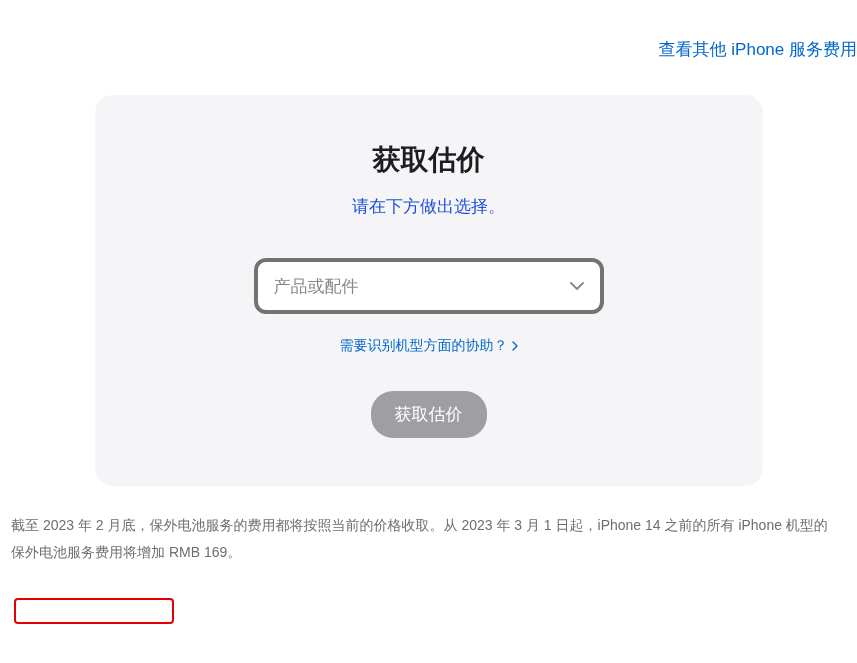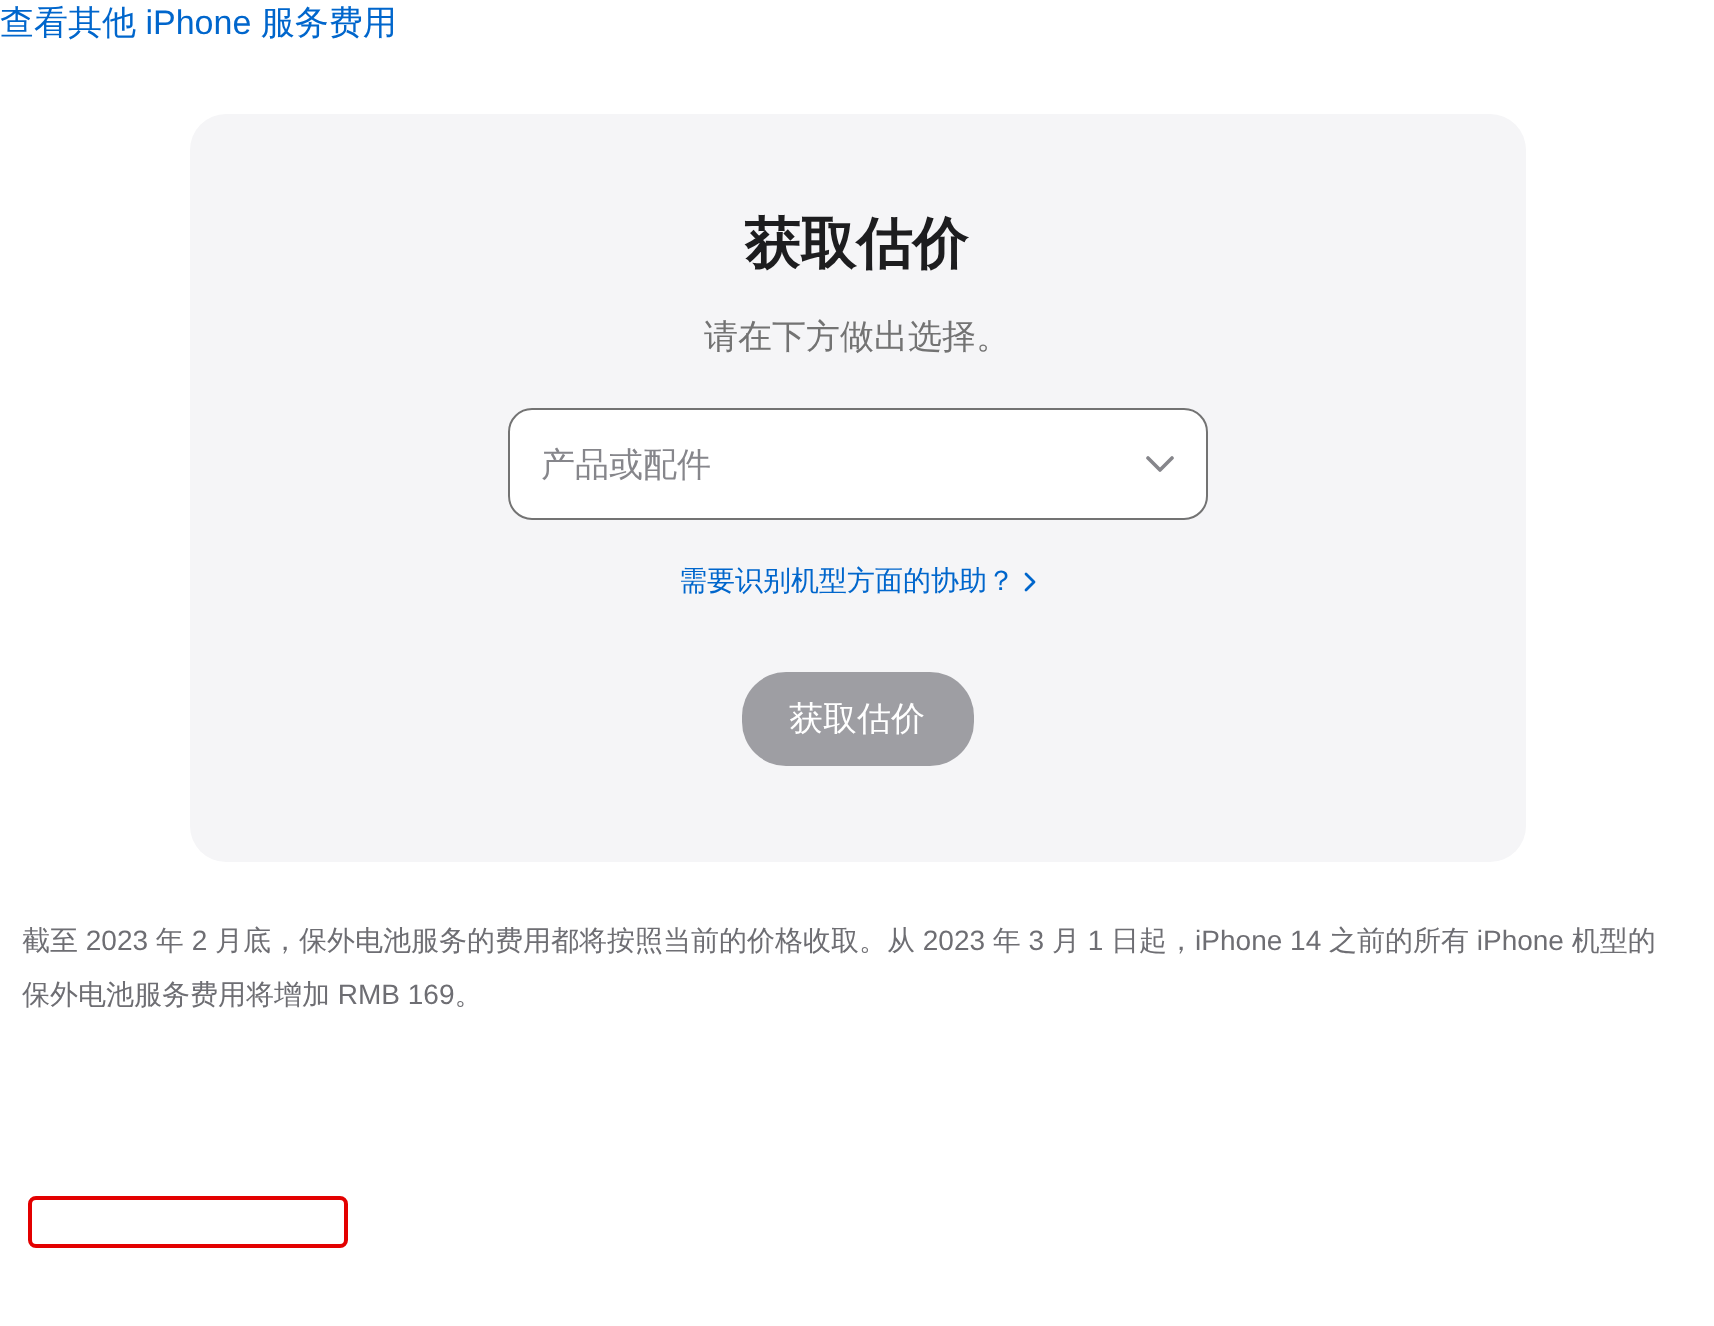--- a/index.html
+++ b/index.html
@@ -8,21 +8,22 @@
       box-sizing: border-box;
     }
     body {
       font-family: -apple-system, BlinkMacSystemFont, "SF Pro Text", "Helvetica Neue", Arial, sans-serif;
       background: #ffffff;
       width: 857px;
       height: 663px;
       overflow: hidden;
     }
     .top-link {
-      text-align: left;
+      text-align: right;
+      padding-top: 38px;
       padding-bottom: 16px;
     }
     .top-link a {
       color: #0066cc;
       text-decoration: none;
       font-size: 17px;
     }
     .card {
       width: 668px;
       margin: 18px auto 0;
@@ -32,33 +33,33 @@
       text-align: center;
     }
     .card-title {
       font-size: 28px;
       font-weight: 600;
       color: #1d1d1f;
       margin-bottom: 16px;
     }
     .card-subtitle {
       font-size: 17px;
-      color: #737373;
-      margin-bottom: 24px;
+      color: #1d4ed8;
+      margin-bottom: 40px;
     }
     .select-wrap {
       width: 350px;
       margin: 0 auto 22px;
       position: relative;
     }
     .select {
       width: 100%;
       height: 56px;
       background: #ffffff;
-      border: 1px solid #737373;
+      border: 4px solid #737373;
       border-radius: 12px;
       padding: 0 44px 0 16px;
       font-size: 17px;
       color: #86868b;
       text-align: left;
       cursor: pointer;
       display: flex;
       align-items: center;
       position: relative;
     }

